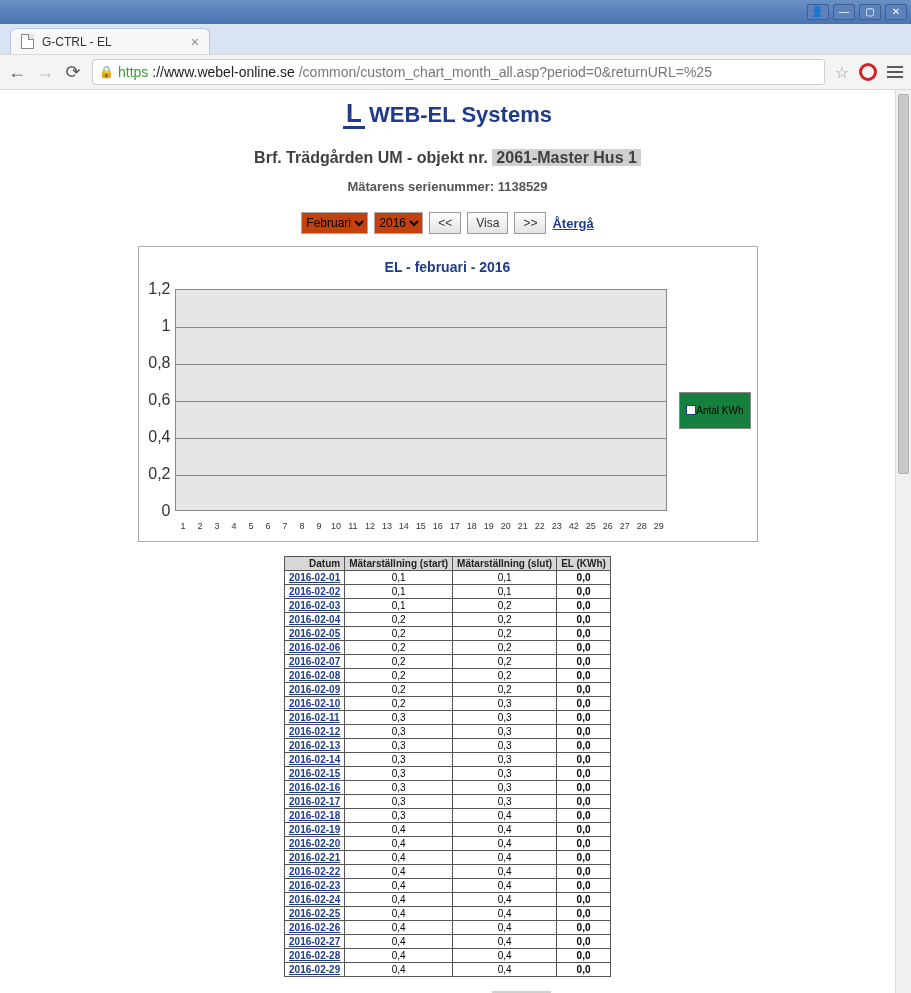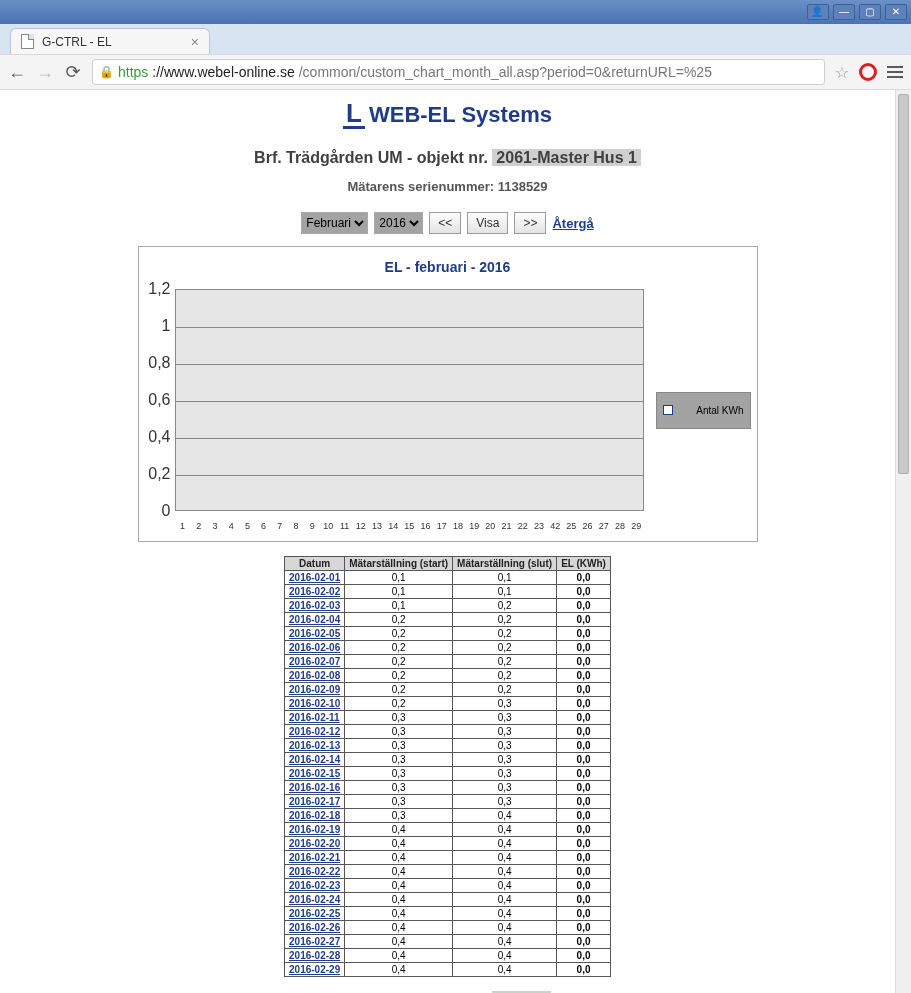--- a/index.html
+++ b/index.html
@@ -30,39 +30,39 @@
   .scrollbar{width:16px;background:#f0f0f0;border-left:1px solid #dcdcdc;position:relative;}
   .scrollbar .thumb{position:absolute;left:2px;right:2px;top:4px;height:380px;background:#c9c9c9;border:1px solid #b0b0b0;border-radius:2px;}
   .center{text-align:center;}
   .logo{display:inline-flex;align-items:center;gap:4px;margin-top:6px;}
   .logo-mark{font-size:26px;font-weight:bold;color:#1f3c8a;border-bottom:3px solid #1f3c8a;padding:0 3px;line-height:1;}
   .logo-text{font-size:22px;font-weight:bold;color:#1f3c8a;}
   .heading{margin-top:20px;font-size:16px;font-weight:bold;color:#404040;}
   .heading .hl{background:#cfcfcf;padding:0 4px;}
   .serial{margin-top:12px;font-size:13px;font-weight:bold;color:#555;}
   .controls{margin-top:18px;display:flex;justify-content:center;align-items:center;gap:6px;font-size:12px;}
-  select{font-size:12px;height:22px;border:1px solid #a9a9a9;background:#a3a3a3;}
+  select{font-size:12px;height:22px;border:1px solid #a9a9a9;background:#c2410c;}
   .btn{height:22px;border:1px solid #9b9b9b;background:linear-gradient(#fdfdfd,#e4e4e4);font-size:12px;padding:0 8px;display:inline-flex;align-items:center;color:#333;}
   .return-link{color:#1f3c8a;font-weight:bold;text-decoration:underline;font-size:13px;}
   
   .chart-outer{width:620px;margin:12px auto 0;border:1px solid #aaa;padding:6px;}
   .chart-title{text-align:center;font-weight:bold;color:#1f3c8a;font-size:14px;padding:6px 0 10px;}
   .chart-body{display:flex;}
   .chart-plot{position:relative;width:530px;height:250px;}
   .plot-area{position:absolute;left:30px;top:4px;right:0;bottom:24px;border:1px solid #888;background:#e6e6e6 linear-gradient(#e6e6e6,#e6e6e6);}
   .grid-line{position:absolute;left:0;right:0;height:0;border-top:1px solid #888;}
   .ylab{position:absolute;left:0;width:26px;text-align:right;font-size:16px;color:#333;transform:translateY(-50%);}
   .xlabels{position:absolute;left:30px;right:0;bottom:0;height:20px;}
   .xlab{position:absolute;bottom:4px;font-size:9px;color:#333;transform:translateX(-50%);}
-  .legend-box{margin-left:12px;align-self:center;border:1px solid #888;background:#a3a3a3;padding:12px 6px;font-size:10px;display:flex;align-items:center;gap:23px;white-space:nowrap;}
+  .legend-box{margin-left:12px;align-self:center;border:1px solid #888;background:#15803d;padding:12px 6px;font-size:10px;display:flex;align-items:center;gap:0;white-space:nowrap;}
   .legend-sw{width:10px;height:10px;border:1px solid #1f3c8a;background:#fff;}
   
   .data-table{margin:14px auto 0;border-collapse:collapse;font-size:10px;}
   .data-table th,.data-table td{border:1px solid #555;padding:1px 4px;text-align:center;}
-  .data-table th{background:#d7d7d7;font-weight:bold;color:#222;}
+  .data-table th{background:#d7d7d7;font-weight:bold;color:#222;text-align:right;}
   .data-table td.date{color:#1f3c8a;text-decoration:underline;font-weight:bold;text-align:left;margin-left:44px;}
   .data-table td.el{font-weight:bold;}
   .summary{margin-top:14px;text-align:center;font-size:13px;font-weight:bold;color:#1f3c8a;}
   .summary .hl{background:#cfcfcf;padding:0 4px;}
 </style>
 </head>
 <body>
 
 <div class="titlebar">
   <div class="win-btn">👤</div>

